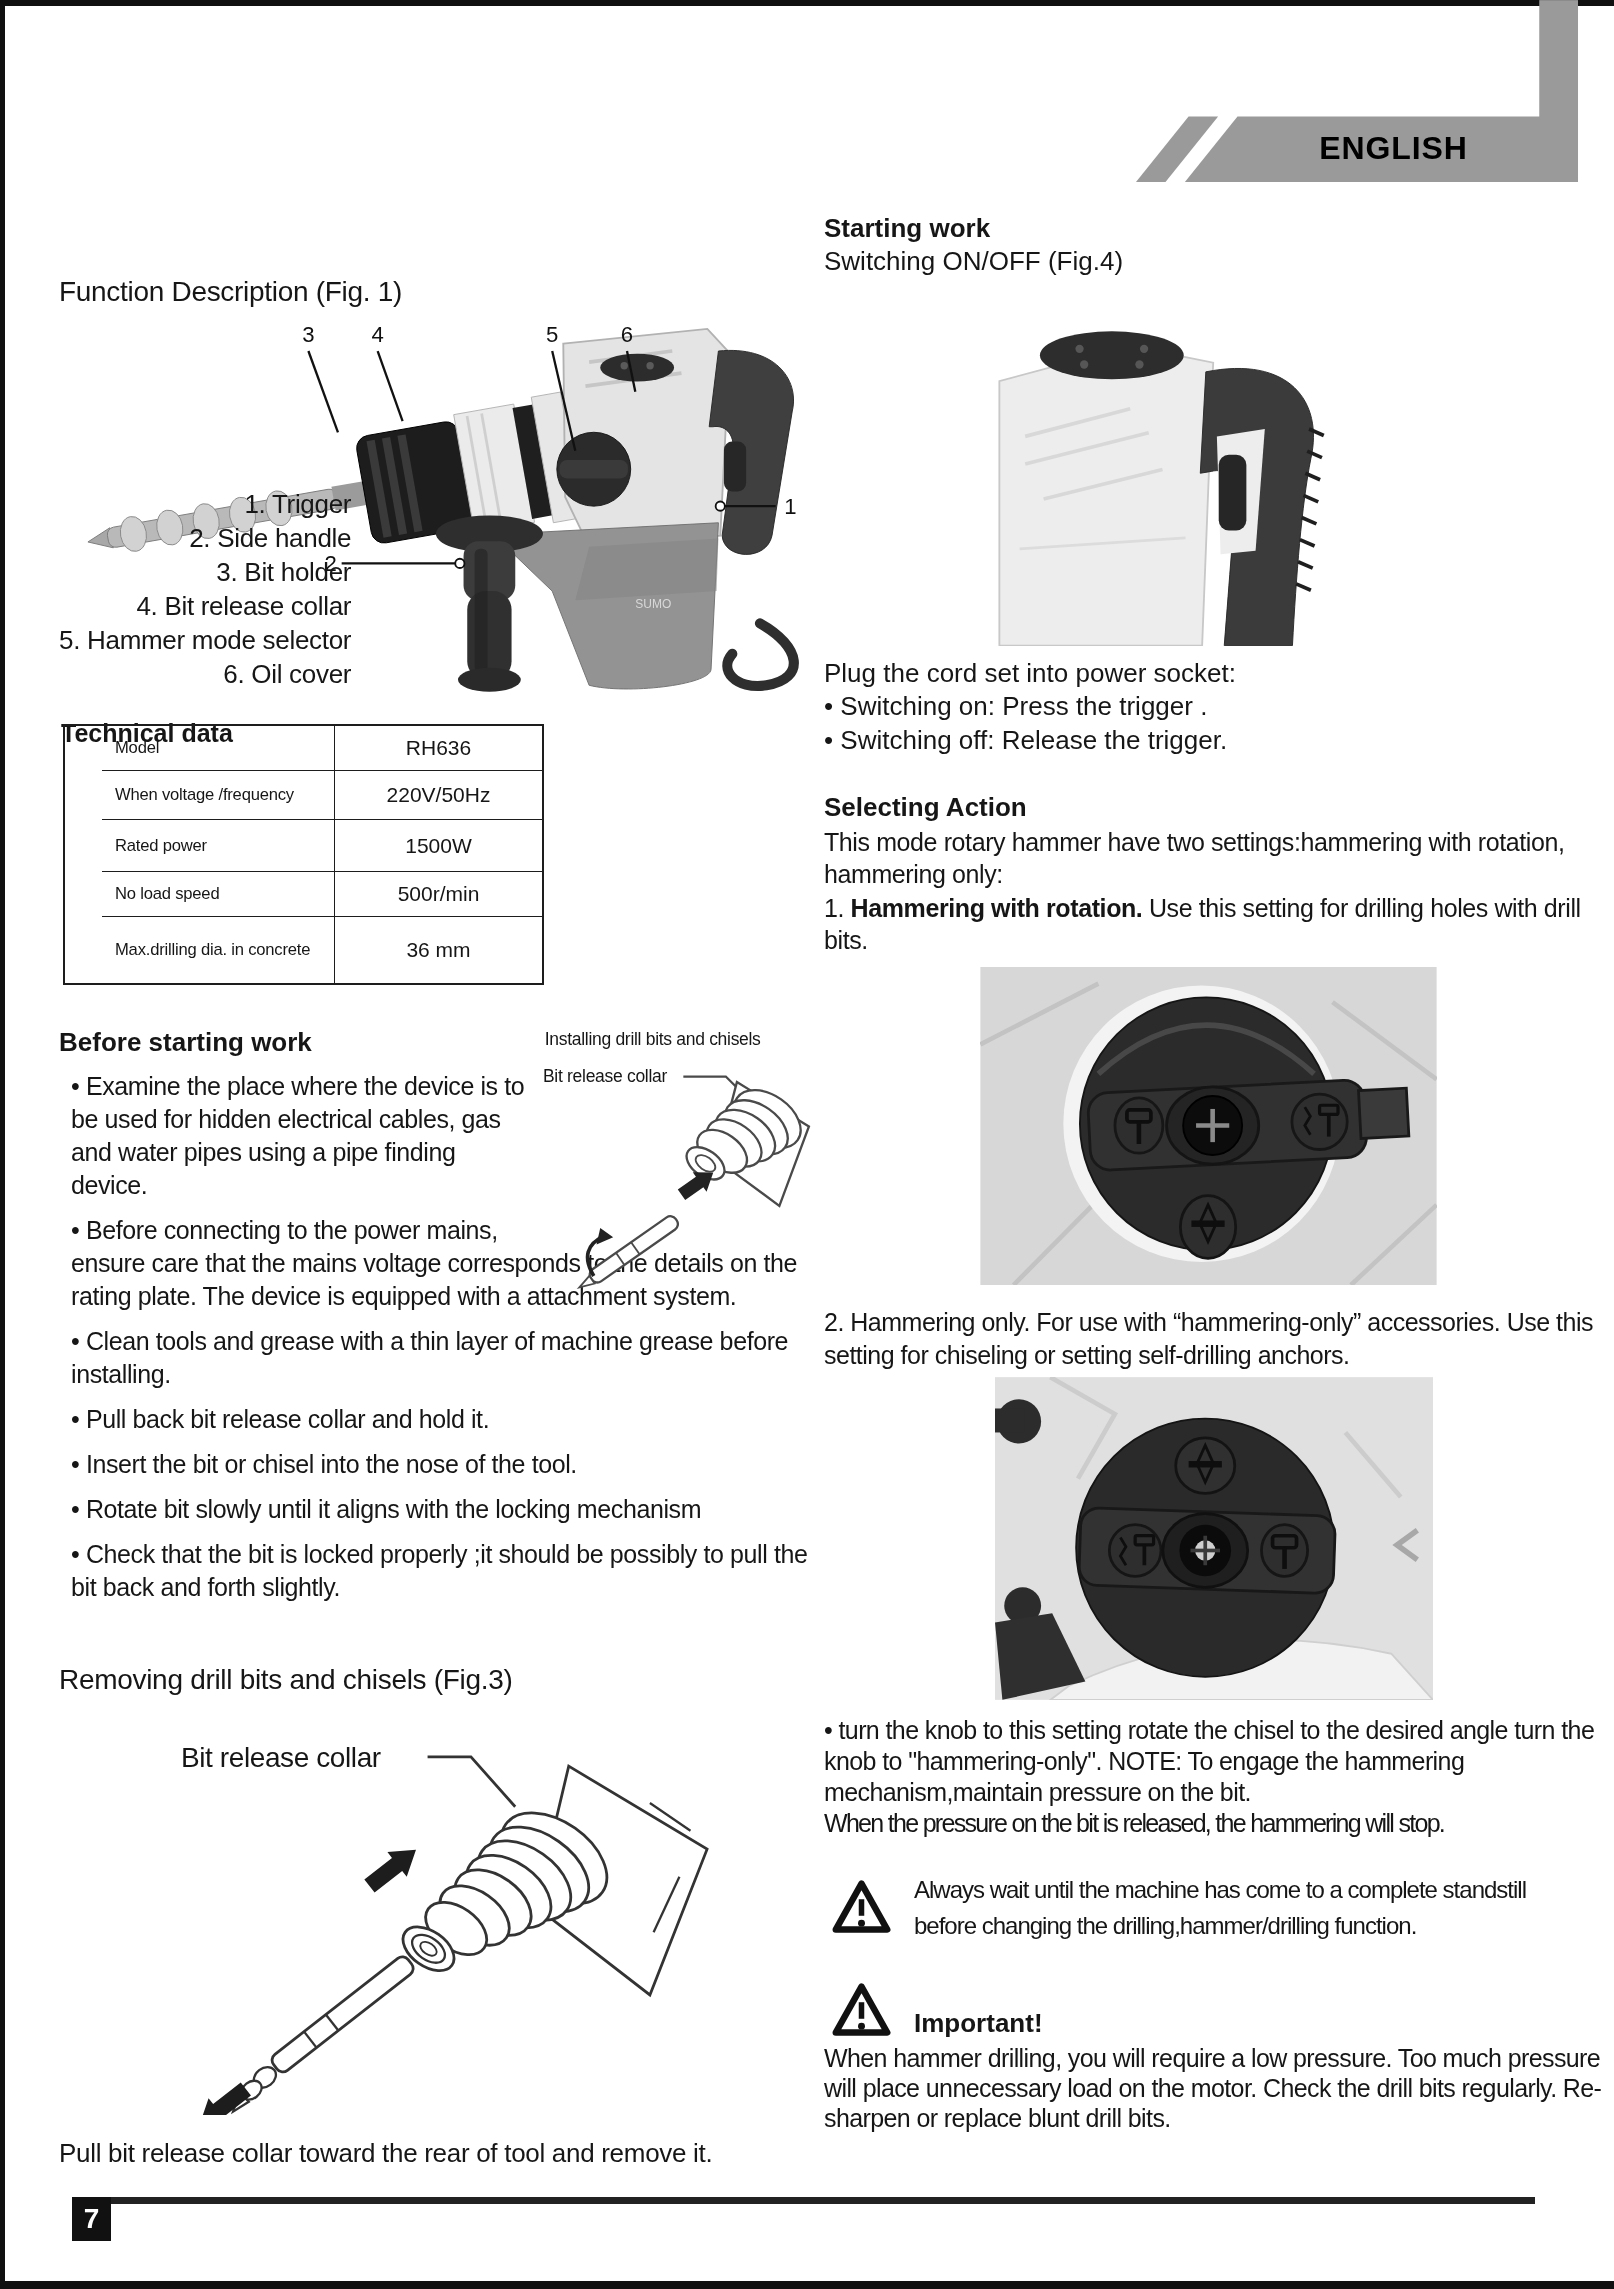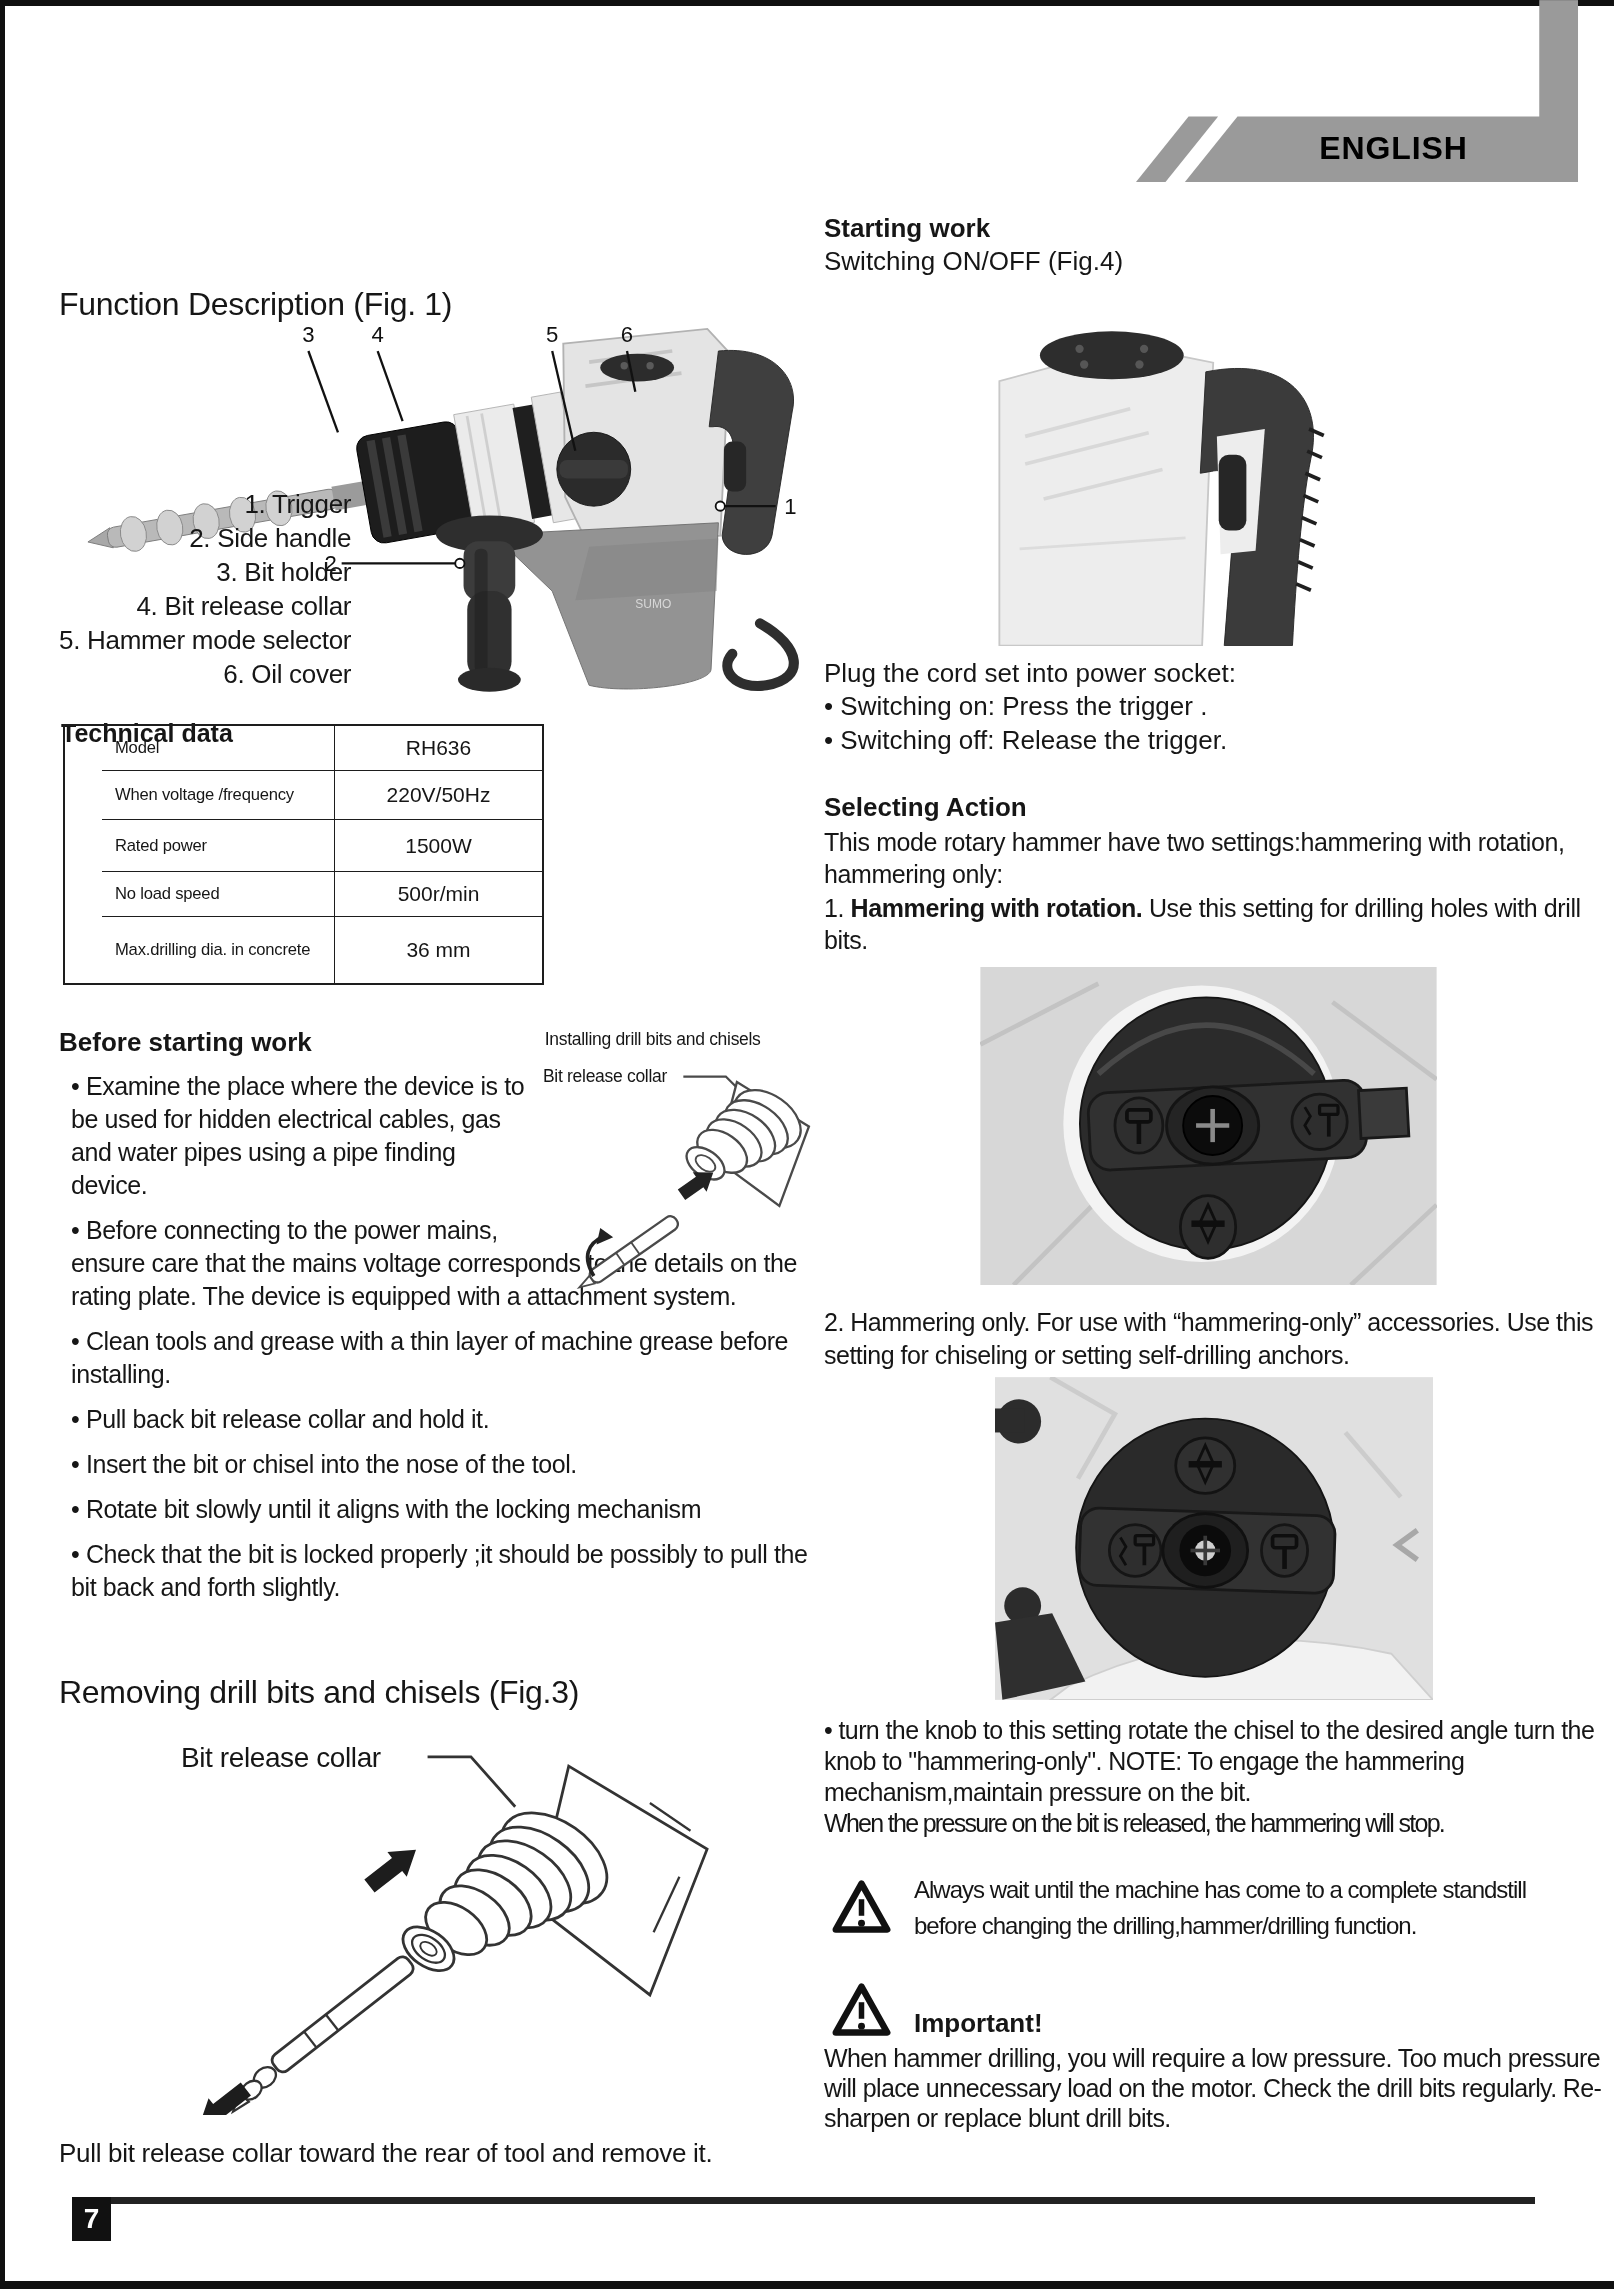--- a/index.html
+++ b/index.html
@@ -3,21 +3,21 @@
 <meta charset="utf-8">
 <style>
   html,body{margin:0;padding:0;background:#777;}
   .page{
     position:relative;width:1614px;height:2290px;background:#fff;
     font-family:"Liberation Sans","DejaVu Sans",sans-serif;color:#161616;
     overflow:hidden;margin:0 auto;
   }
   .abs{position:absolute;}
   .b{font-weight:bold;}
-  .t28{font-size:32px;letter-spacing:-0.3px;margin-top:10px;}
+  .t28{font-size:28px;letter-spacing:-0.3px;}
   .frame-top{left:0;top:0;width:1614px;height:5.5px;background:#101010;}
   .frame-left{left:0;top:0;width:4.6px;height:2290px;background:#101010;}
   .frame-bottom{left:0;top:2281px;width:1614px;height:8.3px;background:#101010;}
   .banner-label{left:1255px;top:130px;width:277px;text-align:center;color:#000000;
     font-size:32px;font-weight:bold;letter-spacing:0.9px;}
   .title{left:59px;top:209px;font-size:26px;font-weight:bold;letter-spacing:-0.5px;}
   .figcap{left:59px;top:276px;}
   .parts{left:59px;top:487px;}
   .parts div{font-size:26px;line-height:34px;letter-spacing:-0.3px;text-align:right;}
   .tech-h{left:61px;top:719px;font-size:25px;font-weight:bold;}

